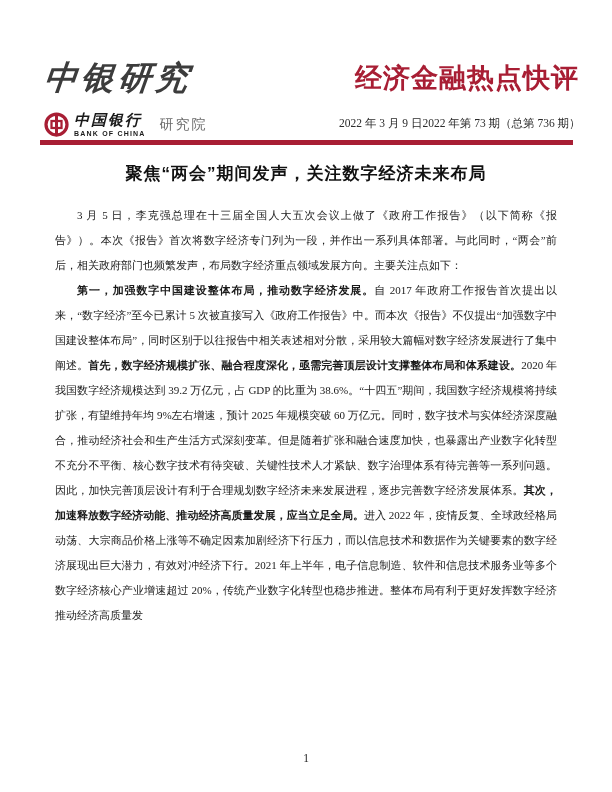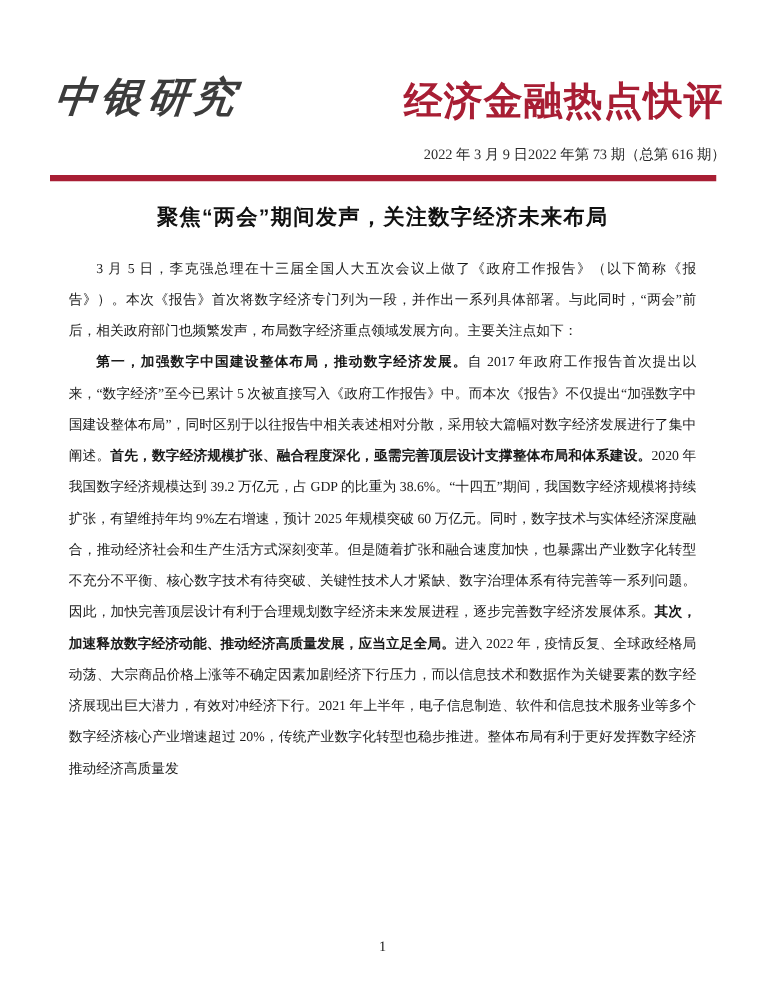--- a/index.html
+++ b/index.html
@@ -19,21 +19,21 @@
     font-family:"DejaVu Serif","Liberation Serif",serif;
     font-style:italic; font-weight:bold;
     font-size:33px; letter-spacing:4px;
     color:#3c3c3c;
     transform:skewX(-6deg);
     white-space:nowrap;
   }
   .pub-title {
     position:absolute; right:33px; top:60px;
     font-family:"Liberation Sans","DejaVu Sans",sans-serif;
-    font-weight:700; font-size:31px; letter-spacing:1px;
+    font-weight:700; font-size:27px; letter-spacing:1px;
     white-space:nowrap;
   }
   .logo-row {
     position:absolute; left:44px; top:112px;
     display:flex; align-items:center;
   }
   .emblem { width:25px; height:25px; flex:0 0 auto; }
   .bank-names { margin-left:5px; line-height:1; }
   .bank-cn {
     font-family:"DejaVu Serif","Liberation Serif",serif;
@@ -93,24 +93,36 @@
 </style>
 </head>
 <body>
 
 <div class="page">
 
   <div class="calligraphy">中银研究</div>
 
   <div class="pub-title" style="color: rgb(168, 30, 52);">经济金融热点快评</div>
 
+  <div class="logo-row">
+    <svg class="emblem" viewBox="0 0 100 100" aria-hidden="true">
+      <circle cx="50" cy="50" r="42" fill="none" stroke="#A81E34" stroke-width="13"></circle>
+      <rect x="30" y="36" width="40" height="28" fill="none" stroke="#A81E34" stroke-width="9"></rect>
+      <rect x="44" y="9" width="12" height="82" fill="#A81E34"></rect>
+    </svg>
+    <div class="bank-names">
+      <div class="bank-cn">中国银行</div>
+      <div class="bank-en">BANK OF CHINA</div>
+    </div>
+    <div class="org-name">研究院</div>
+  </div>
 
   <div class="dateline">
     <span>2022 年 3 月 9 日</span>
-    <span>2022 年第 73 期（总第 616 期）</span>
+    <span>2022 年第 73 期（总第 736 期）</span>
   </div>
 
   <div class="rule" style="background: rgb(168, 30, 52);"></div>
 
   <div class="article-title">聚焦“两会”期间发声，关注数字经济未来布局</div>
 
   <div class="body-content">
       <p><span class="seg-normal">3 月 5 日，李克强总理在十三届全国人大五次会议上做了《政府工作报告》（以下简称《报告》）。本次《报告》首次将数字经济专门列为一段，并作出一系列具体部署。与此同时，“两会”前后，相关政府部门也频繁发声，布局数字经济重点领域发展方向。主要关注点如下：</span></p>
       <p><span class="seg-bold">第一，加强数字中国建设整体布局，推动数字经济发展。</span><span class="seg-normal">自 2017 年政府工作报告首次提出以来，“数字经济”至今已累计 5 次被直接写入《政府工作报告》中。而本次《报告》不仅提出“加强数字中国建设整体布局”，同时区别于以往报告中相关表述相对分散，采用较大篇幅对数字经济发展进行了集中阐述。</span><span class="seg-bold">首先，数字经济规模扩张、融合程度深化，亟需完善顶层设计支撑整体布局和体系建设。</span><span class="seg-normal">2020 年我国数字经济规模达到 39.2 万亿元，占 GDP 的比重为 38.6%。“十四五”期间，我国数字经济规模将持续扩张，有望维持年均 9%左右增速，预计 2025 年规模突破 60 万亿元。同时，数字技术与实体经济深度融合，推动经济社会和生产生活方式深刻变革。但是随着扩张和融合速度加快，也暴露出产业数字化转型不充分不平衡、核心数字技术有待突破、关键性技术人才紧缺、数字治理体系有待完善等一系列问题。因此，加快完善顶层设计有利于合理规划数字经济未来发展进程，逐步完善数字经济发展体系。</span><span class="seg-bold">其次，加速释放数字经济动能、推动经济高质量发展，应当立足全局。</span><span class="seg-normal">进入 2022 年，疫情反复、全球政经格局动荡、大宗商品价格上涨等不确定因素加剧经济下行压力，而以信息技术和数据作为关键要素的数字经济展现出巨大潜力，有效对冲经济下行。2021 年上半年，电子信息制造、软件和信息技术服务业等多个数字经济核心产业增速超过 20%，传统产业数字化转型也稳步推进。整体布局有利于更好发挥数字经济推动经济高质量发</span></p>
     </div>

